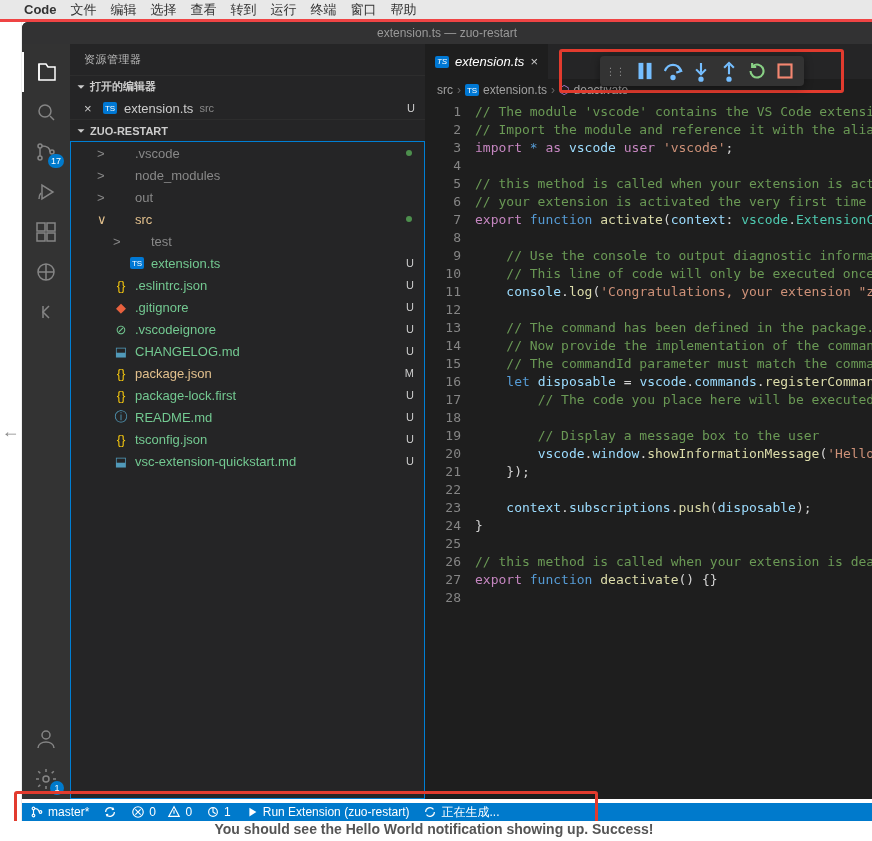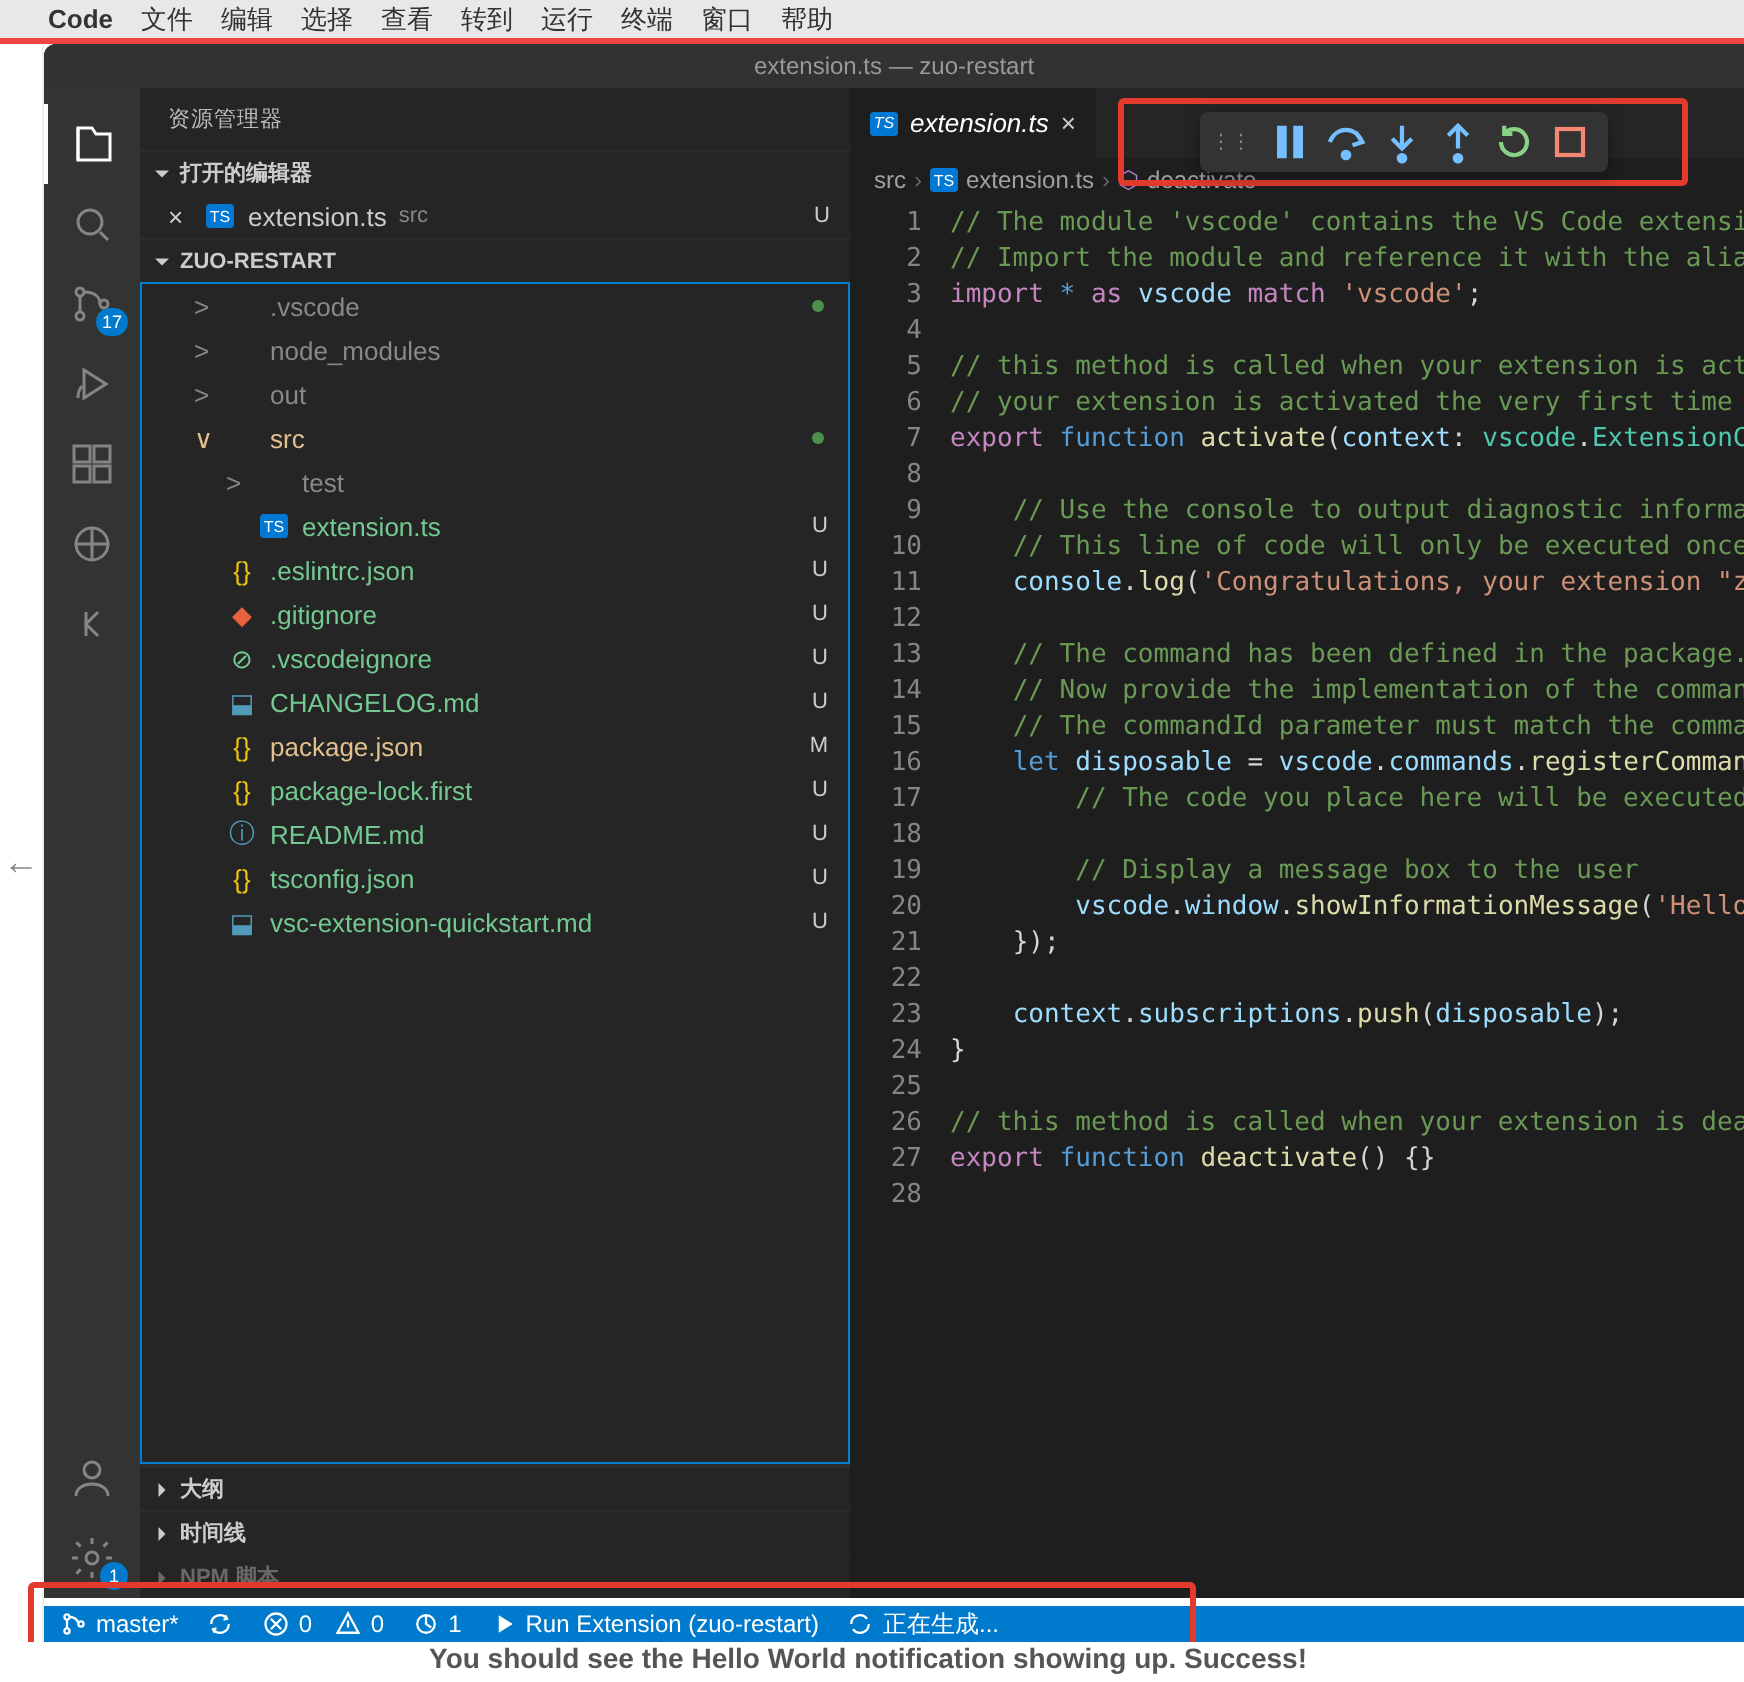--- a/index.html
+++ b/index.html
@@ -289,40 +289,20 @@
             <span>tsconfig.json</span>
             <span class="mod">U</span>
           </div>
           <div class="tree-row indent1 git-u">
             <span class="chev"></span>
             <span class="ico md-ico">⬓</span>
             <span>vsc-extension-quickstart.md</span>
             <span class="mod">U</span>
           </div>
         </div>
-      <div class="bottom-sections">
-        <div class="section-hdr">
-            <svg viewBox="0 0 16 16" fill="currentColor">
-              <path d="M6 4l4 4-4 4z"></path>
-            </svg>
-            <span>大纲</span>
-          </div>
-        <div class="section-hdr">
-            <svg viewBox="0 0 16 16" fill="currentColor">
-              <path d="M6 4l4 4-4 4z"></path>
-            </svg>
-            <span>时间线</span>
-          </div>
-        <div class="section-hdr" style="opacity:.4">
-            <svg viewBox="0 0 16 16" fill="currentColor">
-              <path d="M6 4l4 4-4 4z"></path>
-            </svg>
-            <span>NPM 脚本</span>
-          </div>
-      </div>
     </div>
 
     <div class="editor-area">
       <div class="tabbar">
         <div class="tab">
           <span class="ts-badge">TS</span>
           <span>extension.ts</span>
           <span class="close">×</span>
         </div>
       </div>
@@ -360,21 +340,21 @@
 22
 23
 24
 25
 26
 27
 28
 </div>
         <div class="codelines" id="codelines"><span class="tok-c">// The module 'vscode' contains the VS Code extensib</span>
 <span class="tok-c">// Import the module and reference it with the alias</span>
-<span class="tok-k">import</span> <span class="tok-b">*</span> <span class="tok-k">as</span> <span class="tok-v">vscode</span> <span class="tok-k">match</span> <span class="tok-s">'vscode'</span><span class="tok-p">;</span>
+<span class="tok-k">import</span> <span class="tok-b">*</span> <span class="tok-k">as</span> <span class="tok-v">vscode</span> <span class="tok-k">user</span> <span class="tok-s">'vscode'</span><span class="tok-p">;</span>
 
 <span class="tok-c">// this method is called when your extension is acti</span>
 <span class="tok-c">// your extension is activated the very first time t</span>
 <span class="tok-k">export</span> <span class="tok-b">function</span> <span class="tok-f">activate</span><span class="tok-p">(</span><span class="tok-v">context</span><span class="tok-p">:</span> <span class="tok-t">vscode</span><span class="tok-p">.</span><span class="tok-t">ExtensionCo</span>
 
     <span class="tok-c">// Use the console to output diagnostic informat</span>
     <span class="tok-c">// This line of code will only be executed once w</span>
     <span class="tok-v">console</span><span class="tok-p">.</span><span class="tok-f">log</span><span class="tok-p">(</span><span class="tok-s">'Congratulations, your extension "zu</span>
 
     <span class="tok-c">// The command has been defined in the package.j</span>

